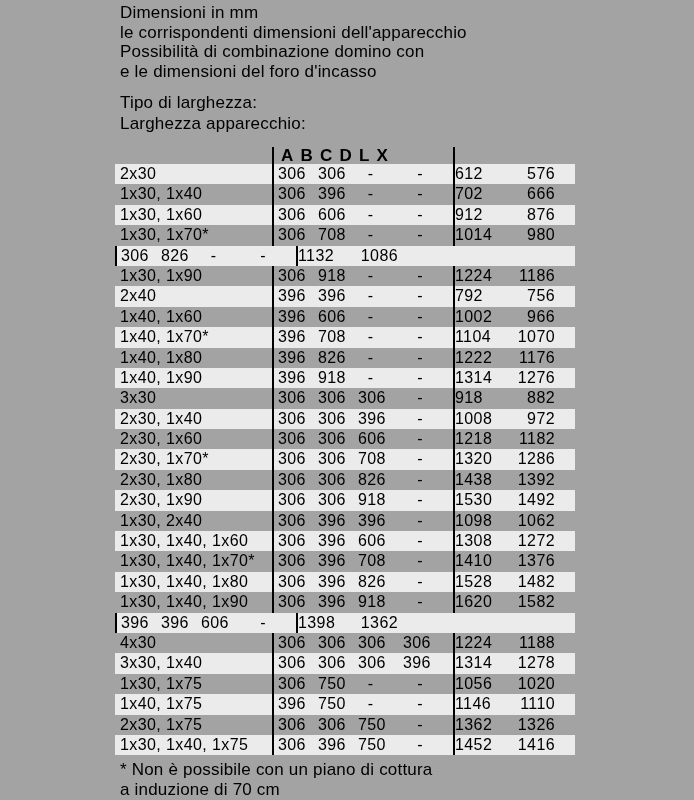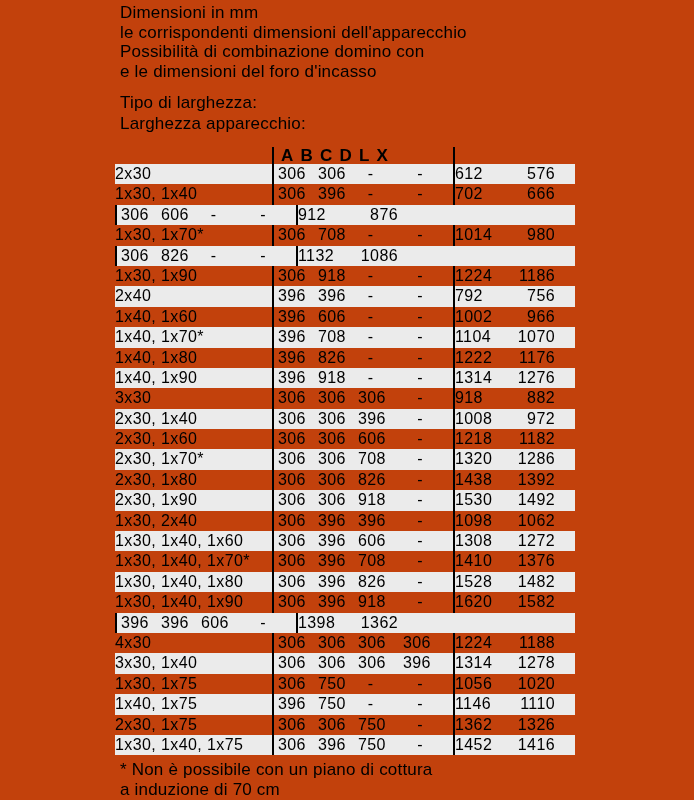--- a/index.html
+++ b/index.html
@@ -3,42 +3,42 @@
 <meta charset="utf-8">
 <style>
   * { margin: 0; padding: 0; box-sizing: border-box; }
   html, body { background: #ffffff; }
   body {
     width: 694px; height: 800px;
     font-family: "Liberation Sans", sans-serif;
     color: #000000;
     overflow: hidden;
   }
-  .page { position: relative; width: 694px; height: 800px; background: #c2410c; }
+  .page { position: relative; width: 694px; height: 800px; background: #a3a3a3; }
   .content { position: absolute; left: 115px; top: 0; width: 460px; }
 
   
   .intro { margin: 3px 0 0 5px; font-size: 17px; line-height: 19.5px; letter-spacing: 0.2px; }
   .sub   { margin: 12px 0 0 5px; font-size: 17px; line-height: 20.5px; letter-spacing: 0.2px; }
 
   
   .table { margin-top: 13px; font-size: 16px; letter-spacing: 0.4px; }
   .thead { display: flex; height: 17px; }
   .thead .h-spacer { width: 157px; }
   .thead .h-dims {
     width: 181px; border-left: 2px solid #000;
     display: flex; align-items: flex-end; gap: 7px; padding-left: 7px;
     font-weight: bold; font-size: 17px; line-height: 17px; letter-spacing: 0.2px;
   }
   .thead .h-right { width: 119px; border-left: 2px solid #000; }
 
   .trow { display: flex; height: 20.4px; line-height: 20.5px; }
   .tbody .trow:nth-child(odd) { background: #ebebeb; }
   .c { flex: none; overflow: hidden; white-space: nowrap; }
-  .c.label  { width: 157px; }
+  .c.label  { width: 157px; padding-left: 5px; }
   .c.dim-a  { width: 42px; border-left: 2px solid #000; padding-left: 4px; }
   .c.dim-b  { width: 40px; padding-left: 4px; }
   .c.dim-c  { width: 45px; padding-left: 4px; }
   .c.dim-d  { width: 54px; padding-left: 4px; }
   .c.total  { width: 49px; border-left: 2px solid #000; padding-right: 2px; }
   .c.cutout { width: 56px; text-align: right; padding-right: 3px; font-weight: normal; }
   .c.pad    { width: 14px; }
   .c.dash   { padding-left: 0; padding-right: 12px; text-align: center; }
 
   
@@ -90,20 +90,21 @@
     <div class="c label">1x30, 1x40</div>
     <div class="c dim-a dim">306</div>
     <div class="c dim-b dim">396</div>
     <div class="c dim-c dim dash">-</div>
     <div class="c dim-d dim dash">-</div>
     <div class="c total">702</div>
     <div class="c cutout">666</div>
     <div class="c pad"></div>
   </div>
           <div class="trow">
+    <div class="c label">1x30, 1x60</div>
     <div class="c dim-a dim">306</div>
     <div class="c dim-b dim">606</div>
     <div class="c dim-c dim dash">-</div>
     <div class="c dim-d dim dash">-</div>
     <div class="c total">912</div>
     <div class="c cutout">876</div>
     <div class="c pad"></div>
   </div>
           <div class="trow">
     <div class="c label">1x30, 1x70*</div>

